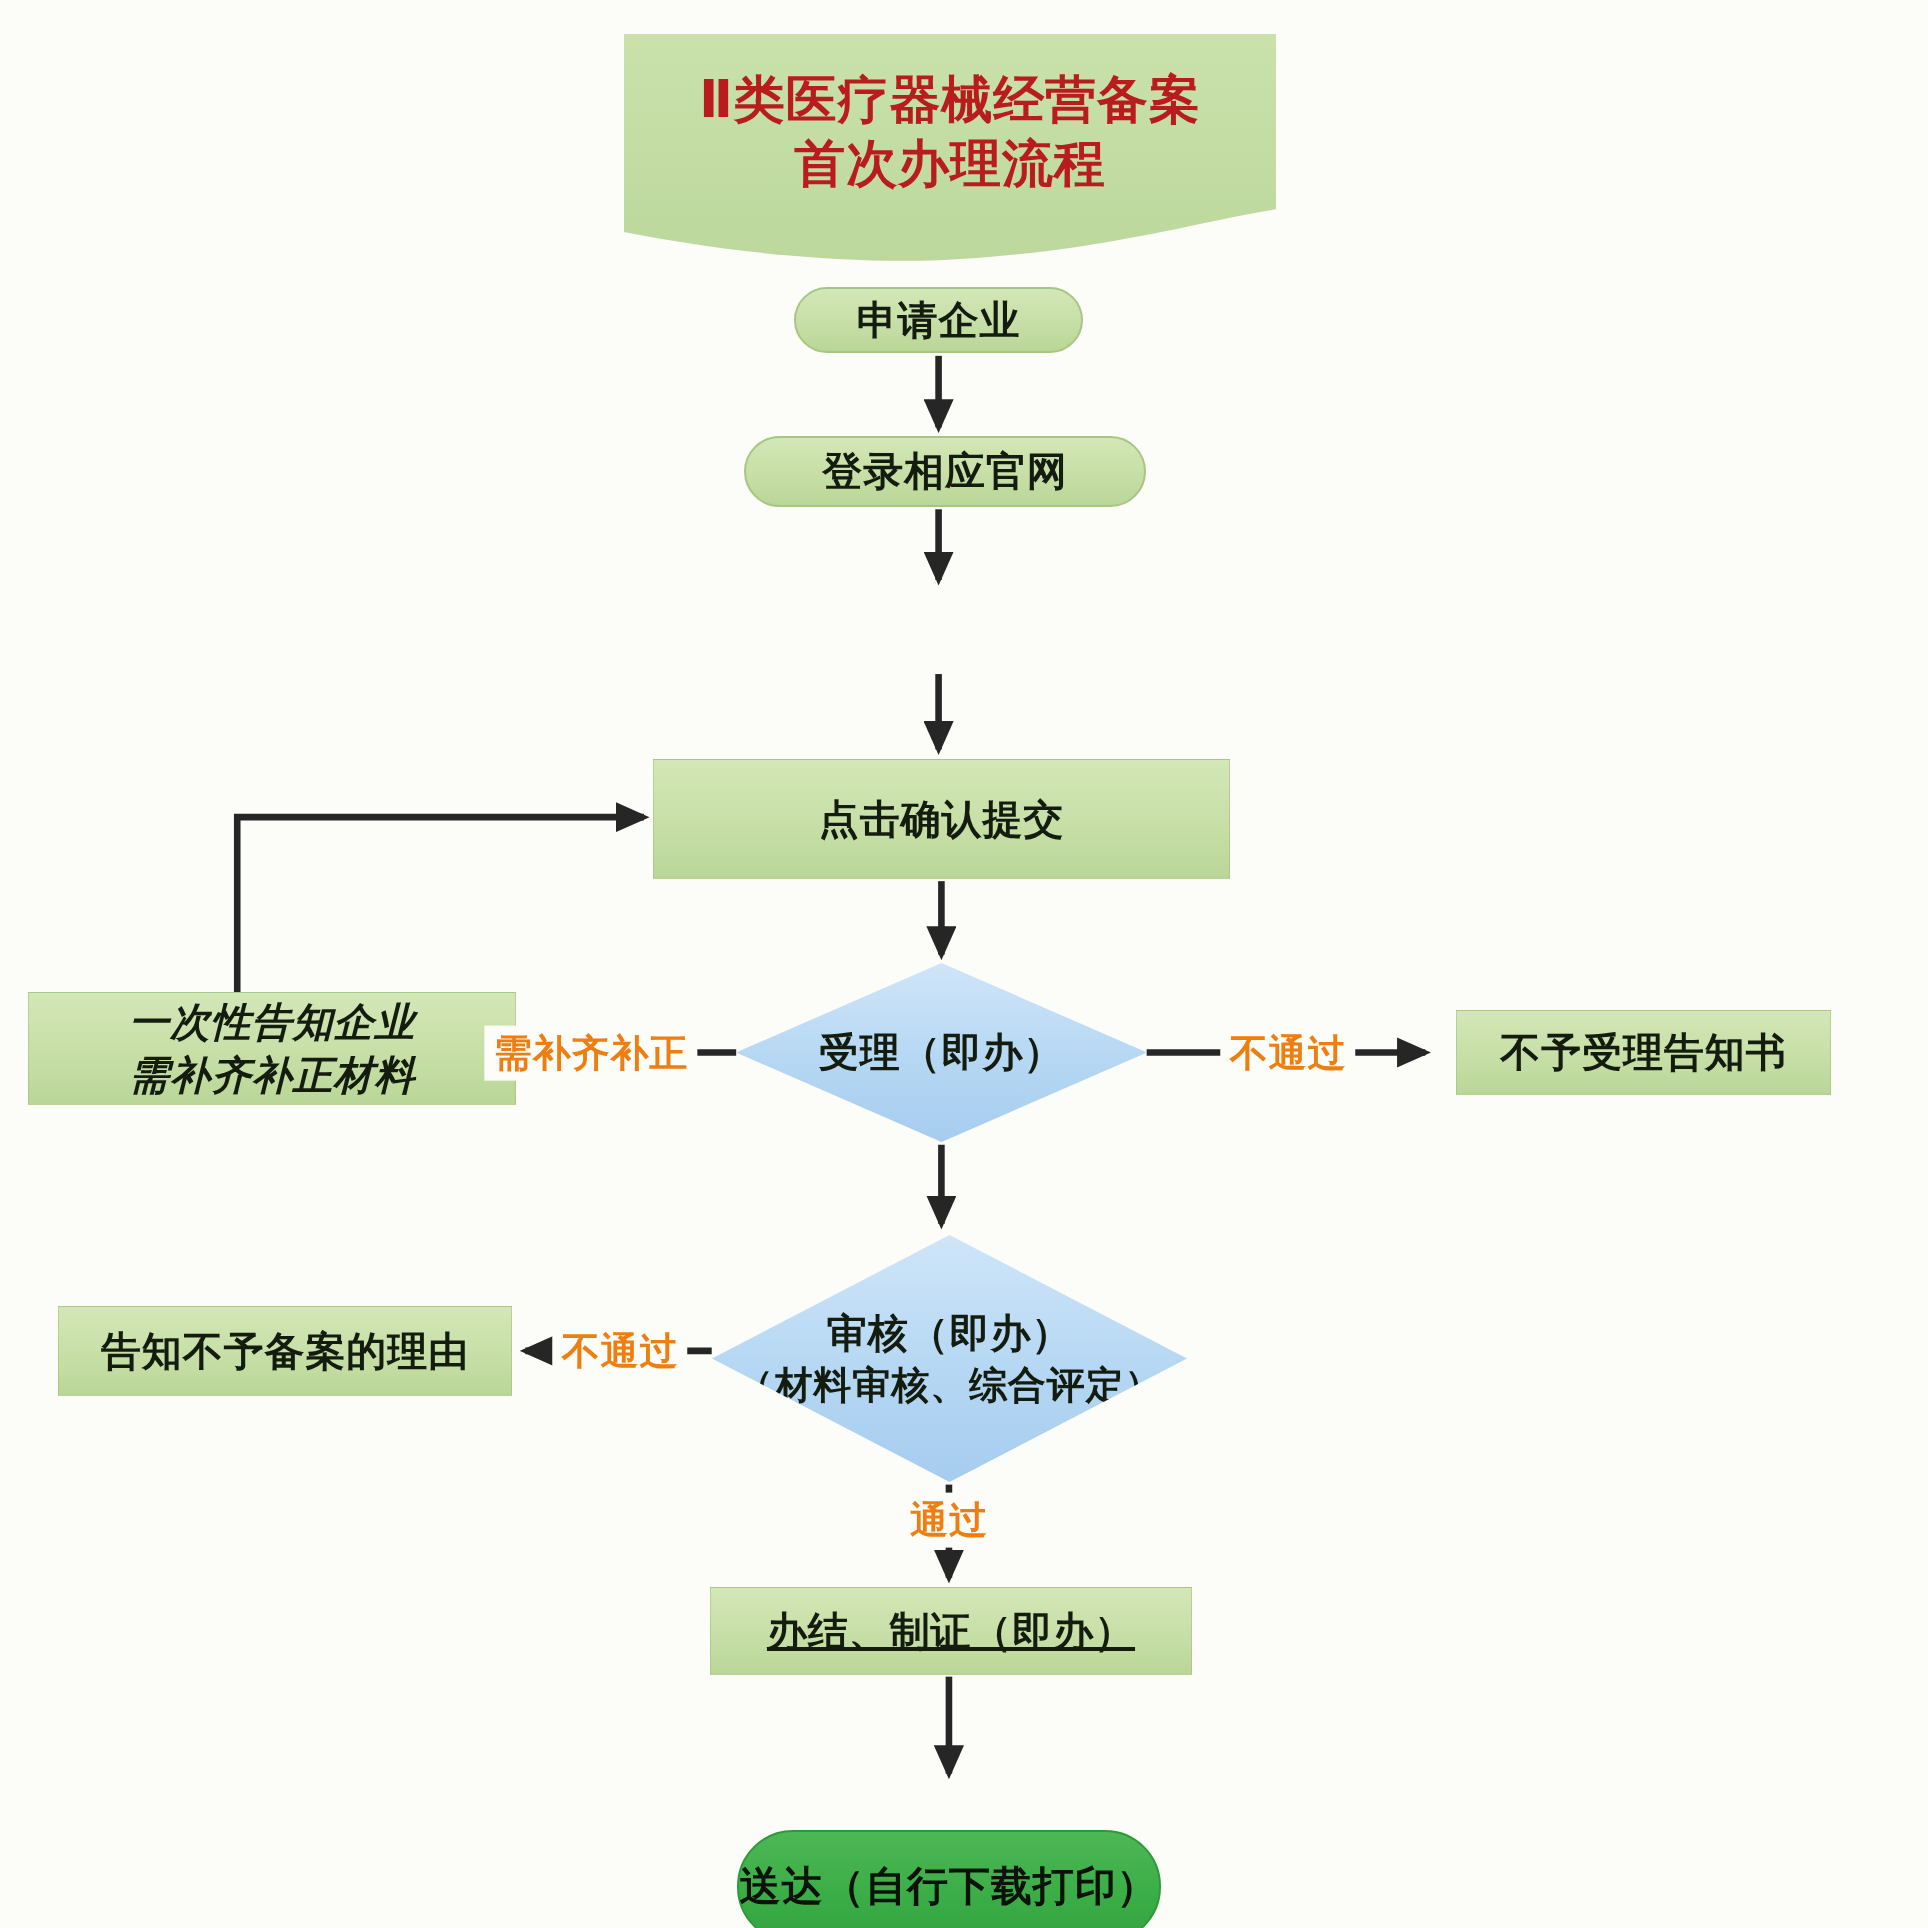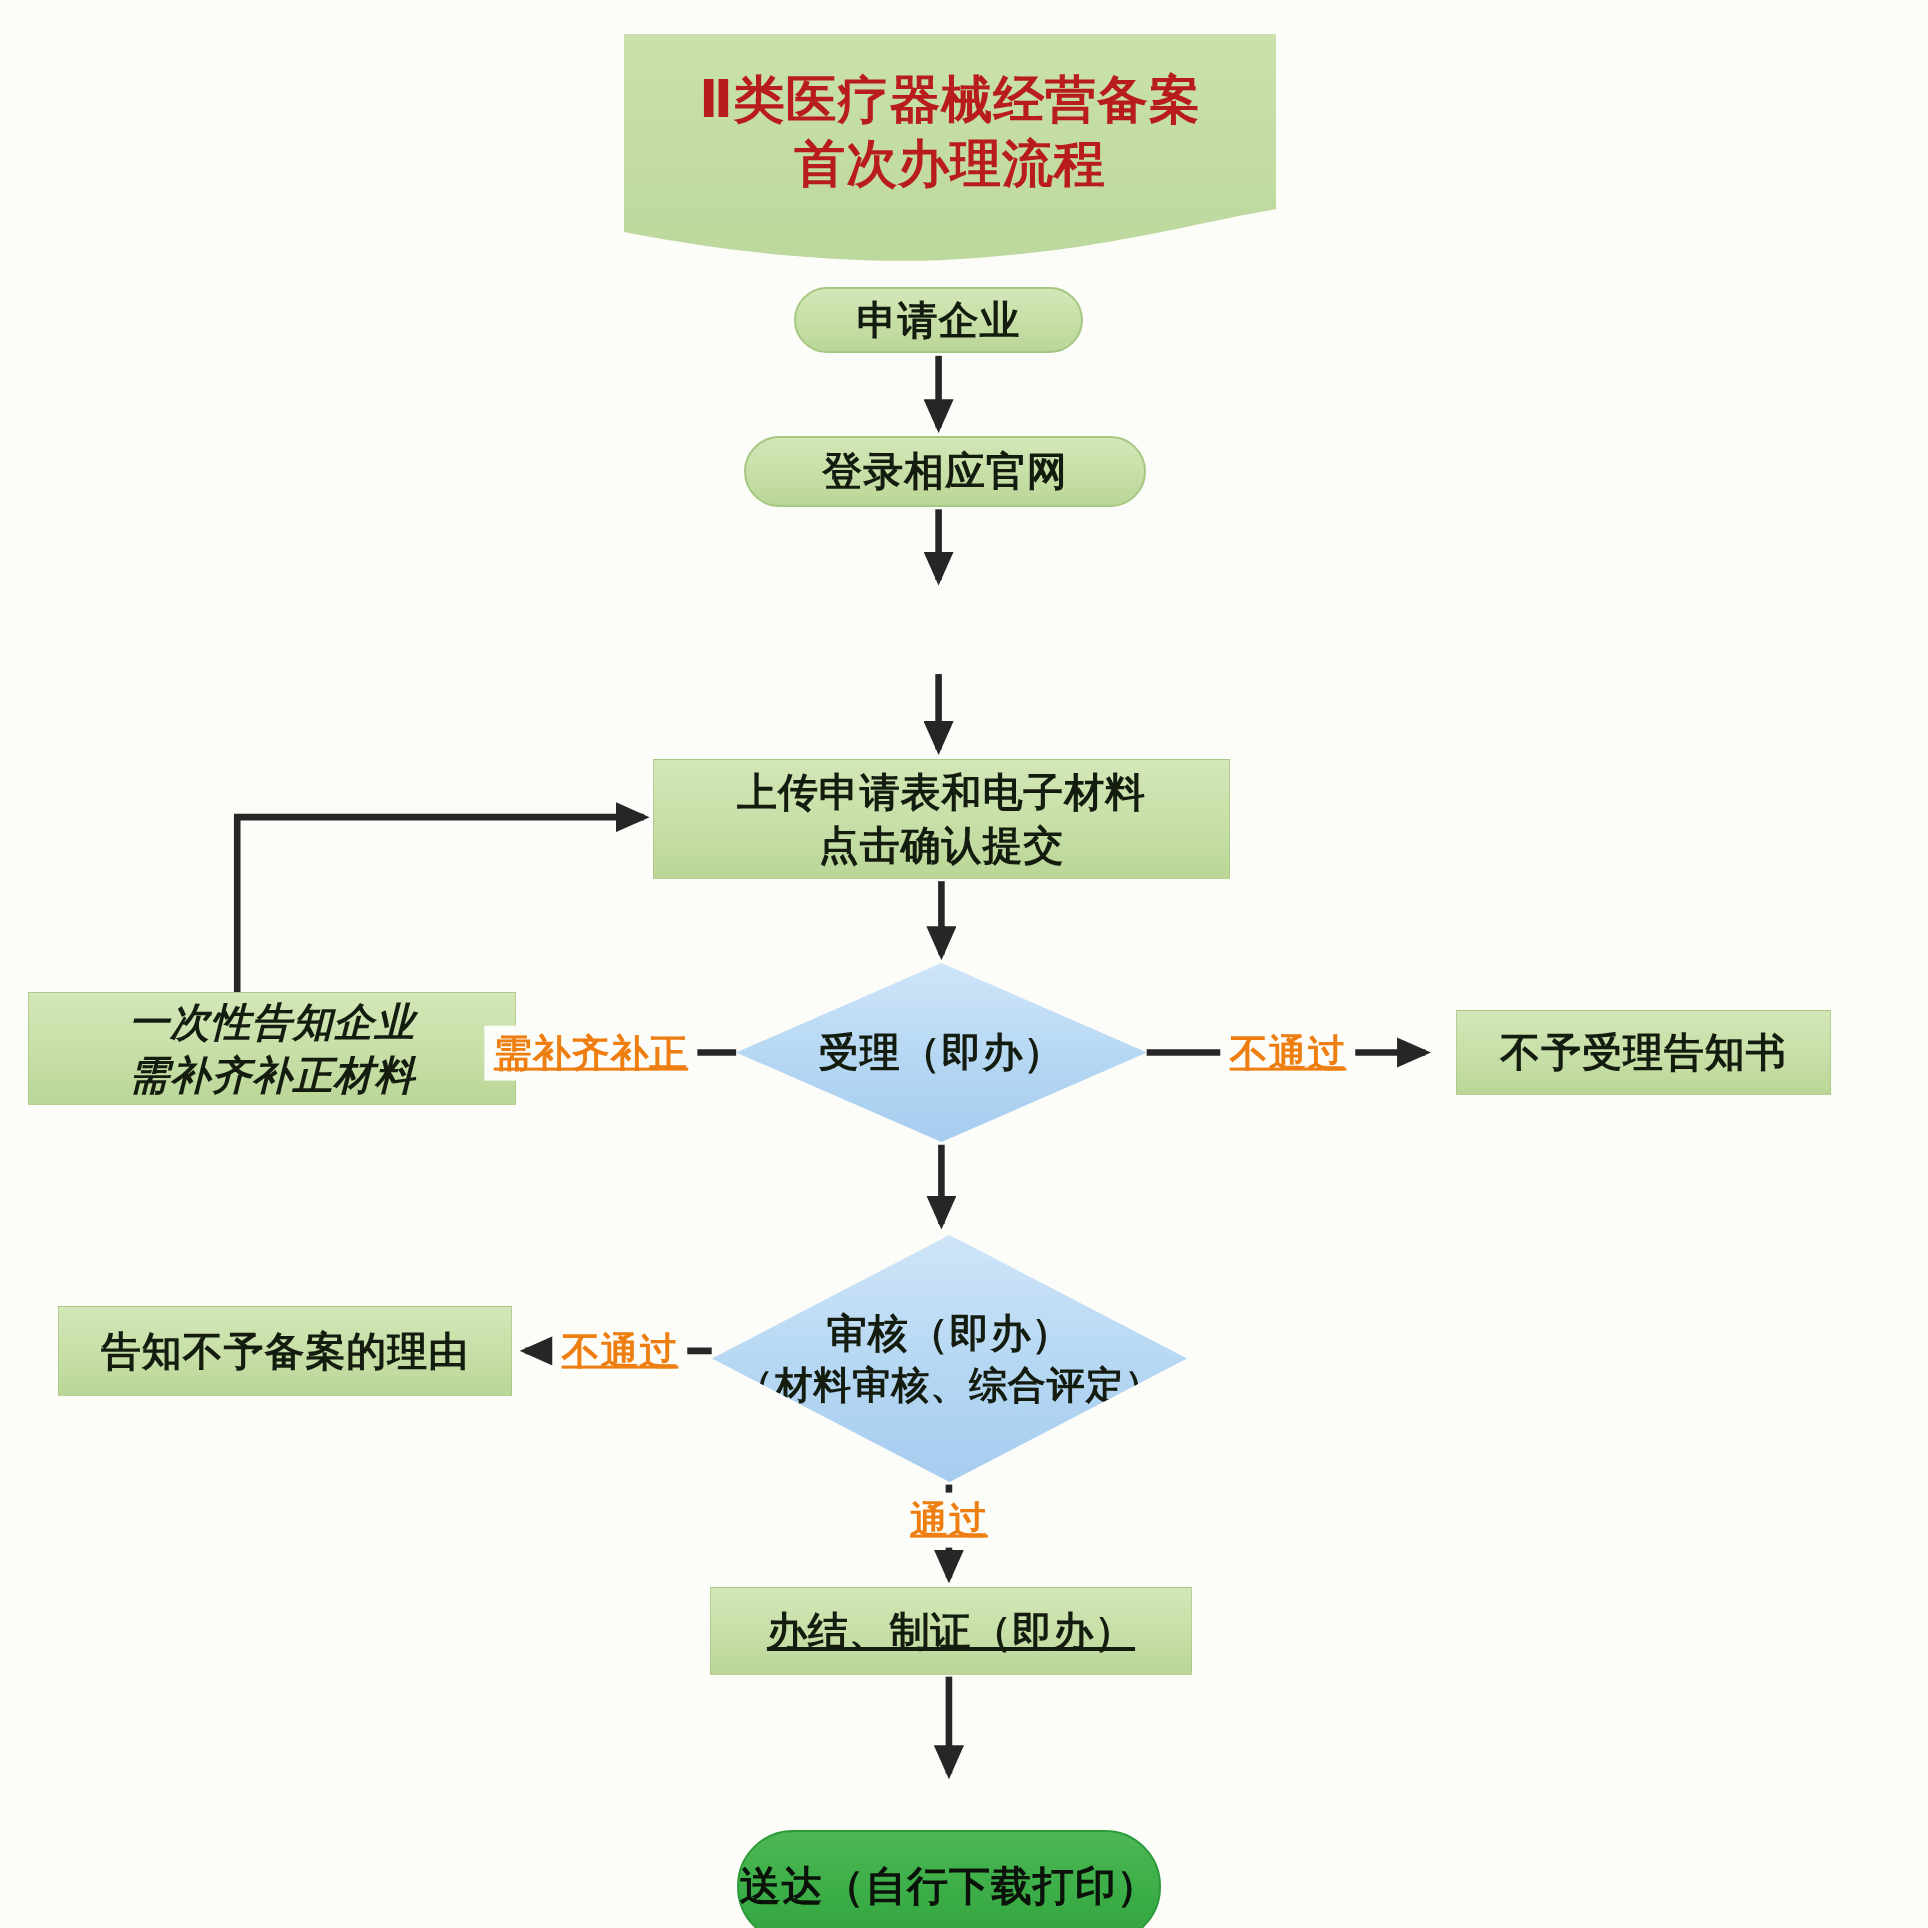--- a/index.html
+++ b/index.html
@@ -46,21 +46,20 @@
     border:2.8px solid #2d9a3a;border-radius:56px;
     box-sizing:border-box;color:#0b120a;font-size:41px;margin-top:44px;
   }
 
   
   .edge-label{
     position:absolute;z-index:3;transform:translate(-50%,-50%);
     background:#fcfcf9;padding:1.9px 9.4px;
     color:#ee7e10;font-weight:bold;font-size:38px;white-space:nowrap;
     letter-spacing:0.9px;
-    text-decoration:underline;
   }
 </style>
 </head>
 <body>
 
 <div class="stage">
 
   <svg class="connectors" viewBox="0 0 2048 2048" width="1928" height="1928">
     <defs>
       <marker id="ah" markerWidth="36" markerHeight="32" refX="30" refY="16" orient="auto" markerUnits="userSpaceOnUse">
@@ -101,21 +100,20 @@
   <div class="node green pill" style="left:794px;top:287px;width:289px;height:66px;">
     <div>申请企业</div>
   </div>
 
   <div class="node green pill" style="left:744px;top:436px;width:402px;height:71px;">
     <div>登录相应官网</div>
   </div>
 
 
   <div class="node green" style="left:653px;top:759px;width:577px;height:120px;">
-    <div>上传申请表和电子材料</div>
     <div>点击确认提交</div>
   </div>
 
   <div class="node diamond" style="left:736px;top:963px;width:411px;height:179px;">
     <div>受理（即办）</div>
   </div>
 
   <div class="node green" style="left:28px;top:992px;width:488px;height:113px;font-style:italic;">
     <div>一次性告知企业</div>
     <div>需补齐补正材料</div>

